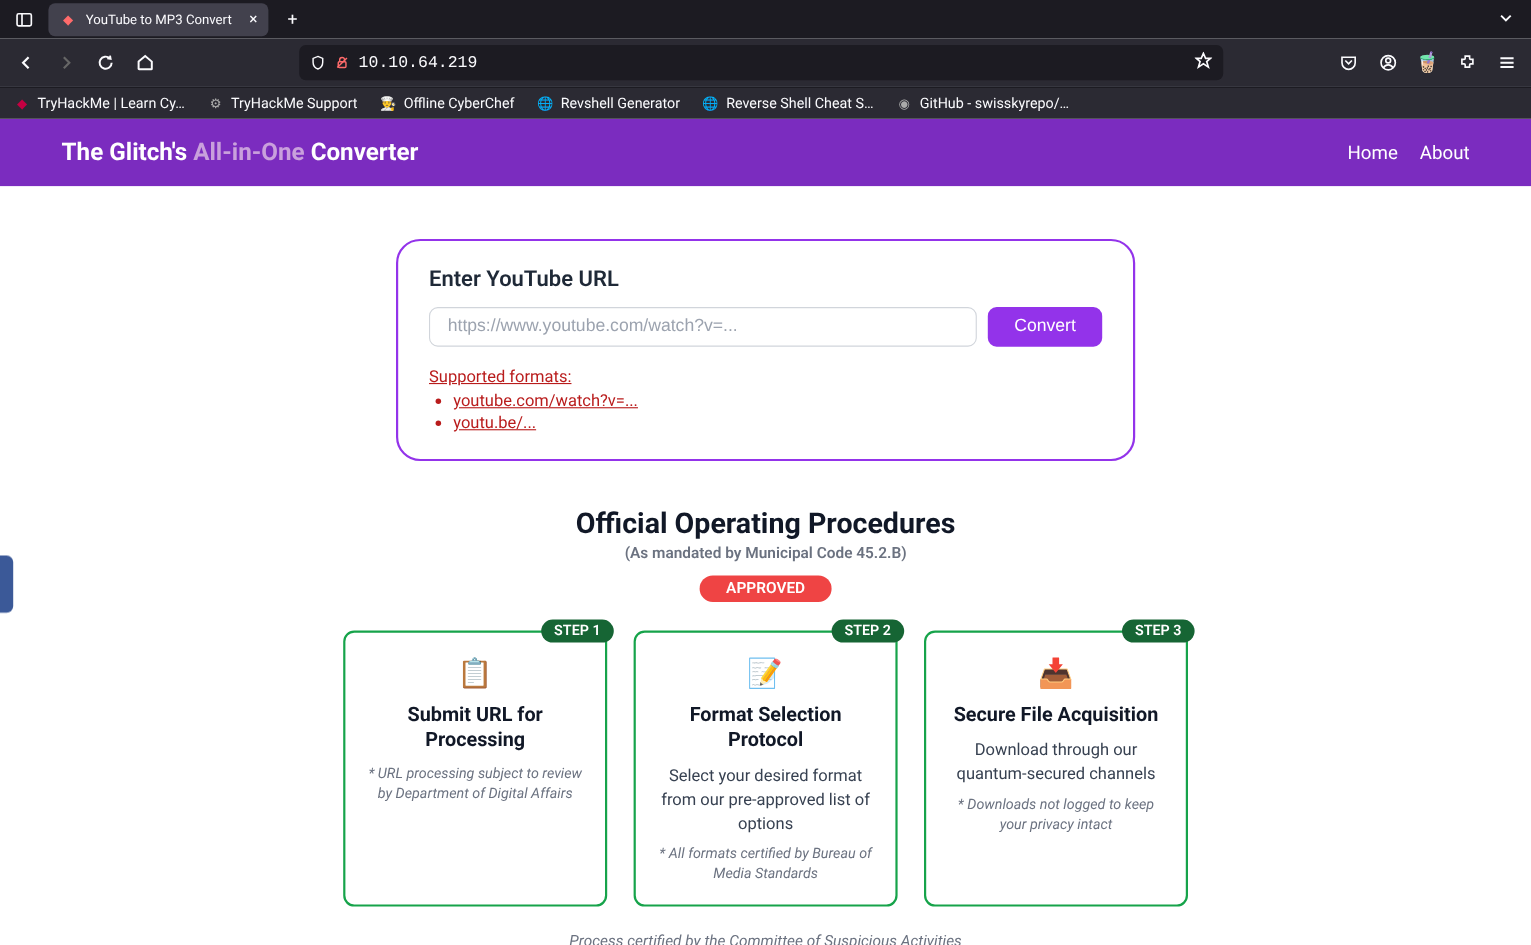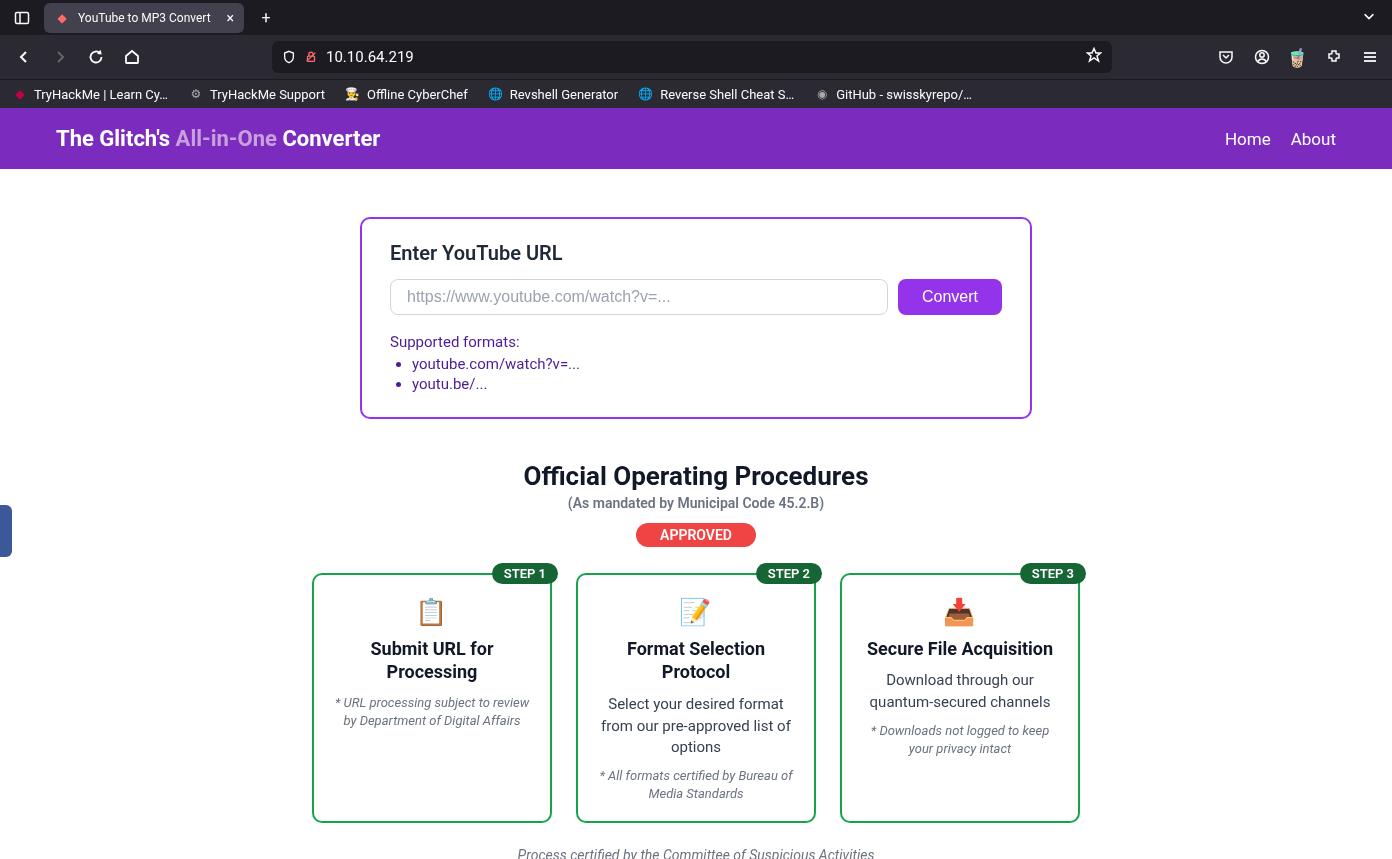--- a/index.html
+++ b/index.html
@@ -42,20 +42,21 @@
     .titlebar-spacer { flex:1; }
     .titlebar-chevron { color:#fbfbfe; margin-right:8px; }
 
     .browser-toolbar {
       background: #2b2a33;
       height: 44px;
       display: flex;
       align-items: center;
       padding: 0 8px;
       gap: 4px;
+      font-family: Liberation Mono, monospace;
     }
     .nav-btn {
       width: 32px; height: 32px;
       display:flex; align-items:center; justify-content:center;
       color: #fbfbfe;
       border-radius: 4px;
     }
     .nav-btn.disabled { color: #666; }
     .urlbar {
       flex: 0 0 auto;
@@ -108,21 +109,21 @@
     .brand .highlight { color: #c9a0dc; }
     .nav-links { margin-left:auto; display:flex; gap:20px;text-align:right; }
     .nav-links a { color:#fff; text-decoration:none; font-size:17px; }
 
     .main-content { padding: 48px 0 30px; }
 
     .card {
       width: 672px;
       margin: 0 auto;
       border: 2px solid #9333ea;
-      border-radius: 10px;
+      border-radius: 22px;
       padding: 22px 28px;
     }
     .card-title { font-size:20px; font-weight:600; color:#1f2937; margin-bottom:14px; }
     .input-row { display:flex; gap:10px; align-items:stretch; }
     .url-input {
       flex:1;
       border: 1px solid #d1d5db;
       border-radius: 8px;
       padding: 8px 16px;
       font-size:16px;
@@ -131,21 +132,21 @@
     .url-input::placeholder { color:#9ca3af; }
     .convert-btn {
       background:#9333ea;
       color:#fff;
       border:none;
       border-radius:8px;
       padding: 0 24px;
       font-size:16px;
       cursor:pointer;
     }
-    .supported { margin-top:18px; color:#4c1d95; font-size:15px; }
+    .supported { margin-top:18px; color:#b91c1c; font-size:15px;text-decoration:underline; }
     .supported ul { list-style:disc; margin: 4px 0 0 22px; }
     .supported li { margin: 2px 0; }
 
     .section-title { text-align:center; font-size:26px; font-weight:700; margin-top:42px; color:#111827; }
     .section-sub { text-align:center; color:#6b7280; font-weight:600; font-size:14px; margin-top:4px; }
     .badge-row { text-align:center; margin-top:12px; }
     .badge-approved {
       display:inline-block;
       background:#ef4444;
       color:#fff;

